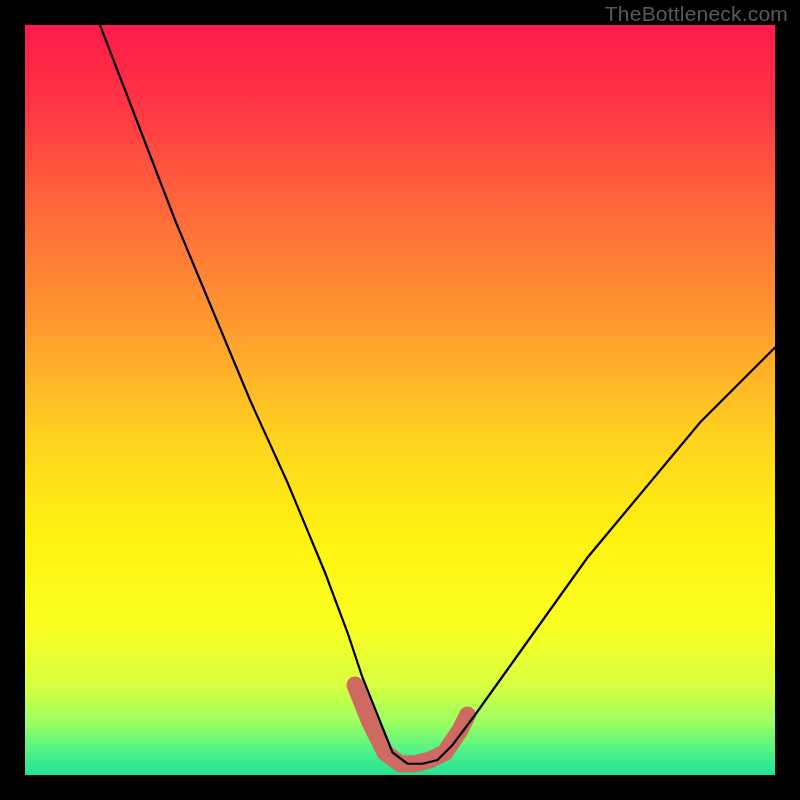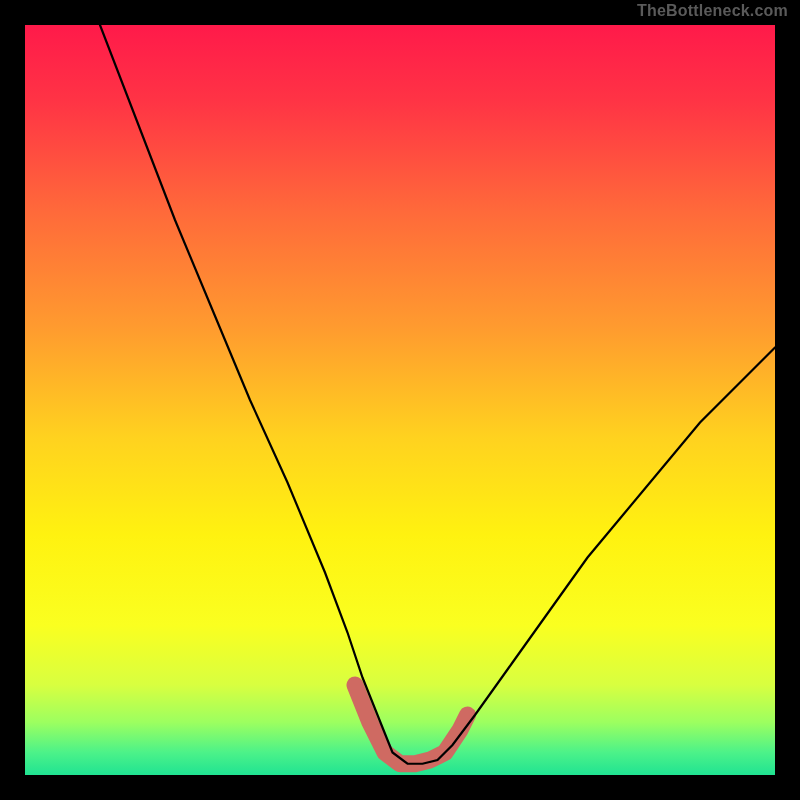--- a/index.html
+++ b/index.html
@@ -9,22 +9,22 @@
     height: 800px;
     background: #000;
     position: relative;
     font-family: Arial, Helvetica, sans-serif;
   }
   .watermark {
     position: absolute;
     top: 2px;
     right: 12px;
     color: #5a5a5a;
-    font-size: 16px;
-    font-weight: 700;
+    font-size: 21px;
+    font-weight: 400;
     z-index: 10;
     letter-spacing: 0.2px;
   }
   .plot-frame {
     position: absolute;
     left: 25px;
     top: 25px;
     width: 750px;
     height: 750px;
     background: #000;

